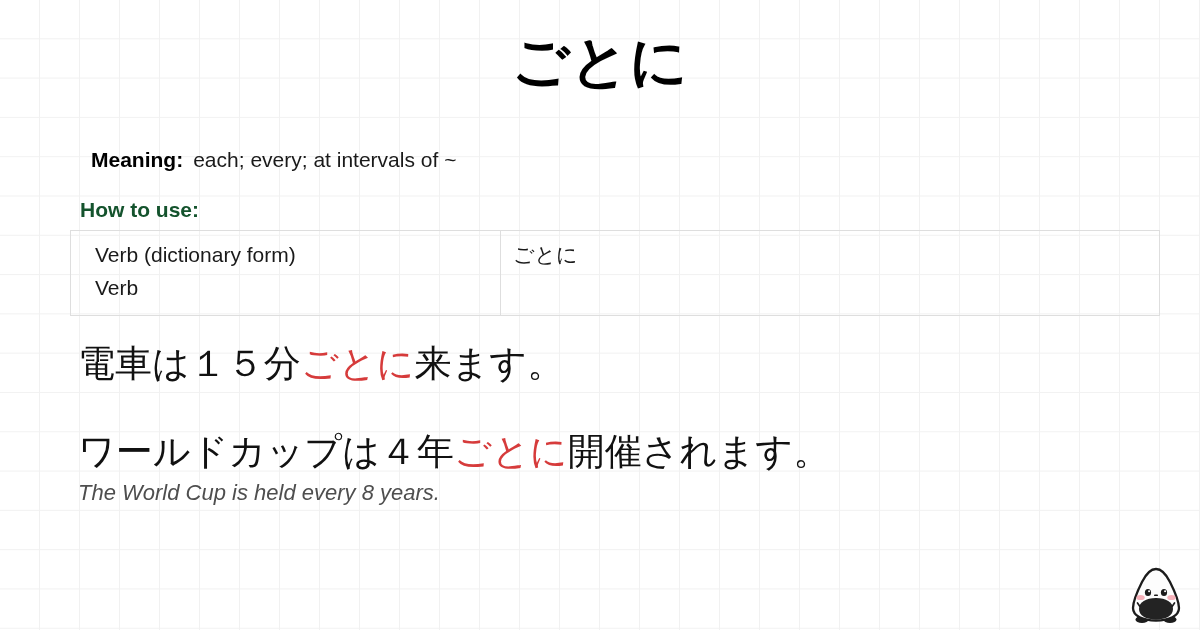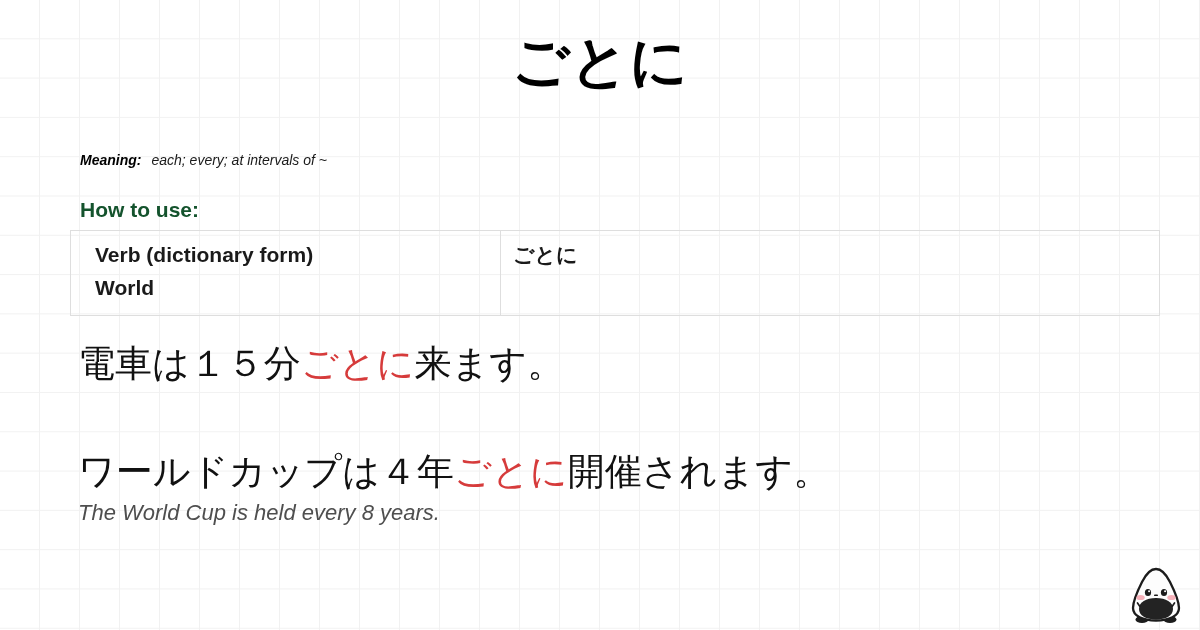--- a/index.html
+++ b/index.html
@@ -50,26 +50,25 @@
     font-size: 57px;
     font-weight: bold;
     letter-spacing: 0.5px;
     line-height: 1.2;
     color: #000000;
   }
 
   
   .meaning-row {
     position: absolute;
-    left: 80px;
+    left: 91px;
     top: 126px;
-    font-size: 14px;
+    font-size: 21px;
     line-height: 30px;
     white-space: nowrap;
-    font-style: italic;
   }
   .meaning-label {
     font-weight: bold;
     color: #000000;
   }
   .meaning-text {
     color: #1a1a1a;
     margin-left: 10px;
   }
 
@@ -87,21 +86,20 @@
   
   .usage-table {
     position: absolute;
     left: 70px;
     top: 211px;
     width: 1090px;
     height: 86px;
     border: 1px solid #dedede;
     display: flex;
     background: transparent;
-    font-weight: bold;
   }
   .usage-col-left {
     width: 430px;
     border-right: 1px solid #dedede;
     padding: 8px 0 0 24px;
   }
   .usage-col-right {
     flex: 1;
     padding: 8px 0 0 12px;
   }
@@ -111,21 +109,21 @@
     color: #1a1a1a;
     white-space: nowrap;
   }
 
   
   .example {
     position: absolute;
     left: 78px;
   }
   #example-1 { top: 322px; }
-  #example-2 { top: 430px; }
+  #example-2 { top: 410px; }
 
   .jp-sentence {
     font-size: 37px;
     line-height: 46px;
     color: #111111;
     white-space: nowrap;
     letter-spacing: 0px;
   }
   .jp-sentence .hl {
     color: #d63b3b;
@@ -159,21 +157,21 @@
 
   <div class="meaning-row">
     <span class="meaning-label">Meaning:</span><span class="meaning-text">each; every; at intervals of ~</span>
   </div>
 
   <div class="howto-label">How to use:</div>
 
   <div class="usage-table">
     <div class="usage-col-left">
       <div class="usage-line">Verb (dictionary form)</div>
-      <div class="usage-line">World</div>
+      <div class="usage-line">Verb</div>
     </div>
     <div class="usage-col-right">
       <div class="usage-line">ごとに</div>
     </div>
   </div>
 
   <div class="example" id="example-1">
     <div class="jp-sentence"><span>電車は１５分</span><span class="hl">ごとに</span><span>来ます。</span></div>
   </div>
 

